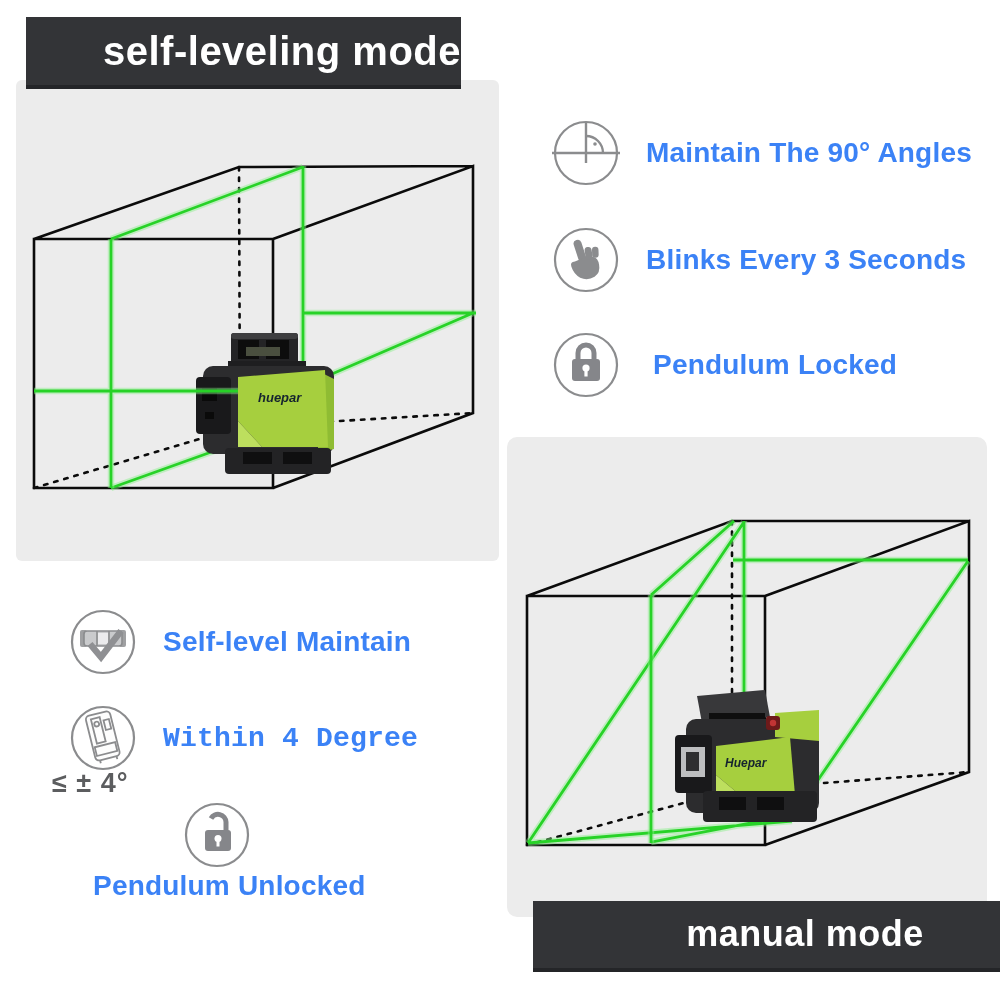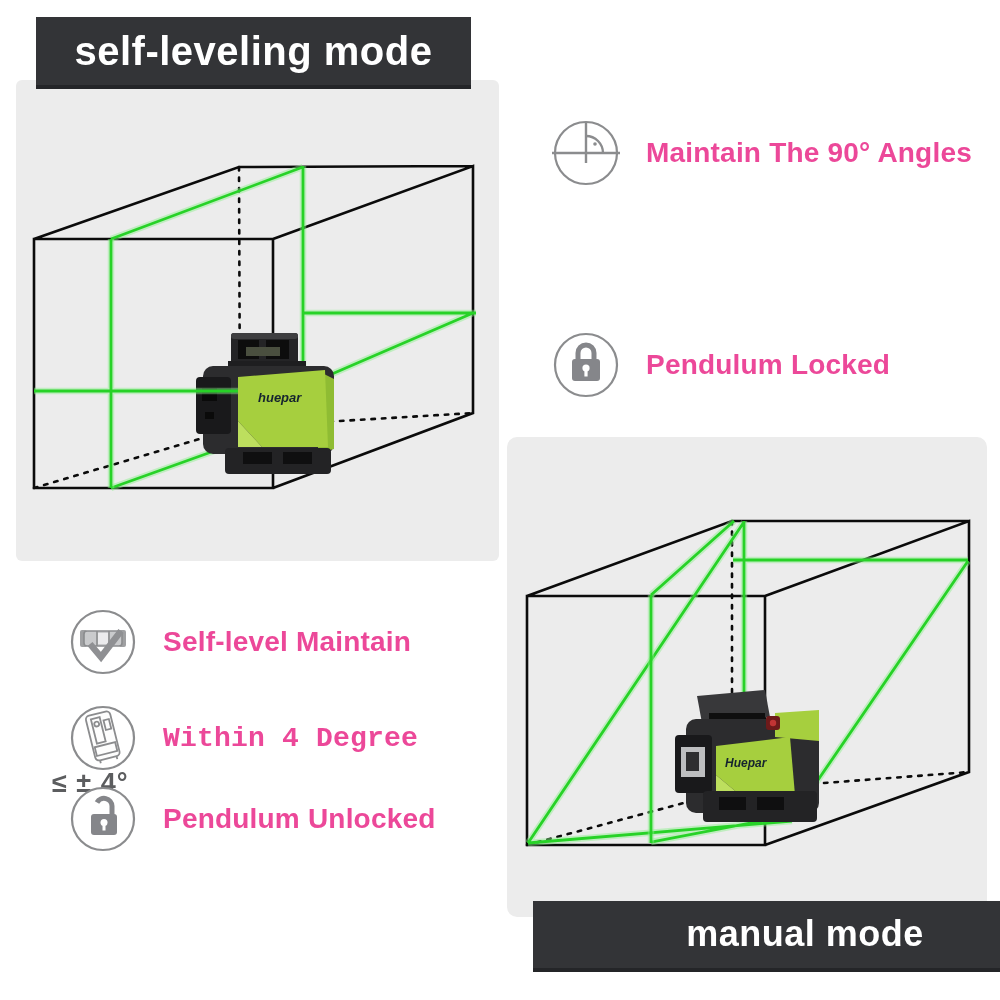--- a/index.html
+++ b/index.html
@@ -4,26 +4,26 @@
 <style>
   html,body{margin:0;padding:0;background:#fff;}
   #stage{position:relative;width:1000px;height:1000px;background:#ffffff;overflow:hidden;
          font-family:"Liberation Sans","DejaVu Sans",sans-serif;}
   .panel{position:absolute;background:#ececec;border-radius:8px;}
   #panel-top{left:16px;top:80px;width:483px;height:481px;border-radius:6px;}
   #panel-bottom{left:507px;top:437px;width:480px;height:480px;border-radius:10px;}
   .banner{position:absolute;background:#333437;color:#fff;font-size:40px;font-weight:700;
           letter-spacing:.5px;text-align:center;line-height:68px;height:72px;
           border-bottom:4px solid #242528;box-sizing:border-box;}
-  #banner-top{left:36px;top:17px;width:435px;}
+  #banner-top{left:26px;top:17px;width:435px;text-align:right;}
   #banner-bottom{left:533px;top:901px;width:517px;height:71px;line-height:66px;font-size:36px;padding-left:27px;}
   #scene{position:absolute;left:0;top:0;}
   .feature-row{position:absolute;display:flex;align-items:center;}
   .badge{flex:0 0 70px;width:70px;height:70px;}
-  .feature-label{margin-left:25px;font-size:28px;font-weight:700;color:#ec4899;letter-spacing:.2px;white-space:nowrap;}
+  .feature-label{margin-left:25px;font-size:28px;font-weight:700;color:#3b82f6;letter-spacing:.2px;white-space:nowrap;}
   .caption{position:absolute;font-size:27px;font-weight:600;color:#5c5d5f;letter-spacing:1px;}
   .ic{stroke:#8b8c8e;fill:none;stroke-width:2.4;}
 </style>
 </head>
 <body>
 
 <div id="stage">
 
   <div class="panel" id="panel-top"></div>
   <div class="panel" id="panel-bottom"></div>
@@ -105,22 +105,34 @@
   <div class="feature-row" style="left:551px;top:118px;">
     <svg class="badge" viewBox="0 0 70 70">
       <circle cx="35" cy="35" r="31" fill="#fff" stroke="#8b8c8e" stroke-width="2.2"></circle>
       <path class="ic" d="M1,35 L69,35 M35,5 L35,45"></path>
       <path class="ic" d="M35,18 A17,17 0 0 1 52,35"></path>
       <circle cx="44" cy="26" r="1.8" fill="#8b8c8e" stroke="none"></circle>
     </svg>
     <span class="feature-label">Maintain The 90° Angles</span>
   </div>
 
+  <div class="feature-row" style="left:551px;top:225px;">
+    <svg class="badge" viewBox="0 0 70 70">
+      <circle cx="35" cy="35" r="31" fill="#fff" stroke="#8b8c8e" stroke-width="2.2"></circle>
+      <g transform="rotate(-18 35 35)" fill="#8b8c8e">
+        <rect x="28" y="13" width="8" height="23" rx="4"></rect>
+        <path d="M24,33 q-5,-1.5 -5,4 q0,8 5,13 q6,5.5 14,3.5 q7,-2 8,-10 q1,-7 -3,-9 q-6,-3 -19,-1.5 z"></path>
+        <rect x="36" y="23" width="7" height="13" rx="3.5" transform="rotate(9 39.5 29.5)"></rect>
+        <rect x="43" y="25" width="6.5" height="11" rx="3.2" transform="rotate(16 46 30.5)"></rect>
+      </g>
+    </svg>
+    <span class="feature-label">Blinks Every 3 Seconds</span>
+  </div>
 
-  <div class="feature-row" style="left:551px;top:330px;">
+  <div class="feature-row" style="left:551px;top:330px;gap:7px;">
     <svg class="badge" viewBox="0 0 70 70">
       <circle cx="35" cy="35" r="31" fill="#fff" stroke="#8b8c8e" stroke-width="2.2"></circle>
       <path d="M27,30 v-7 a8,8 0 0 1 16,0 v7" fill="none" stroke="#85868a" stroke-width="5"></path>
       <rect x="21" y="29" width="28" height="22" rx="3" fill="#85868a"></rect>
       <circle cx="35" cy="38" r="3.6" fill="#fff"></circle>
       <rect x="33.4" y="39" width="3.2" height="7.5" fill="#fff"></rect>
     </svg>
     <span class="feature-label">Pendulum Locked</span>
   </div>
 
@@ -146,21 +158,21 @@
         <circle cx="32.5" cy="20" r="2.4"></circle>
         <rect x="40" y="18" width="5.5" height="10"></rect>
         <rect x="25" y="42" width="21" height="9"></rect>
         <path d="M27,56 v3 M44,56 v3"></path>
       </g>
     </svg>
     <span class="feature-label">Within 4 Degree</span>
   </div>
   <div class="caption" style="left:52px;top:768px;">≤ ± 4°</div>
 
-  <div class="feature-row" style="left:68px;top:784px;">
+  <div class="feature-row" style="left:68px;top:800px;flex-direction:column;">
     <svg class="badge" viewBox="0 0 70 70">
       <circle cx="35" cy="35" r="31" fill="#fff" stroke="#8b8c8e" stroke-width="2.2"></circle>
       <path d="M44,31 L44,22 A8,8 0 0 0 29,18.5" fill="none" stroke="#85868a" stroke-width="5"></path>
       <rect x="23" y="30" width="26" height="21" rx="3" fill="#85868a"></rect>
       <circle cx="36" cy="38.5" r="3.5" fill="#fff"></circle>
       <rect x="34.5" y="39.5" width="3" height="7" fill="#fff"></rect>
     </svg>
     <span class="feature-label">Pendulum Unlocked</span>
   </div>
 

